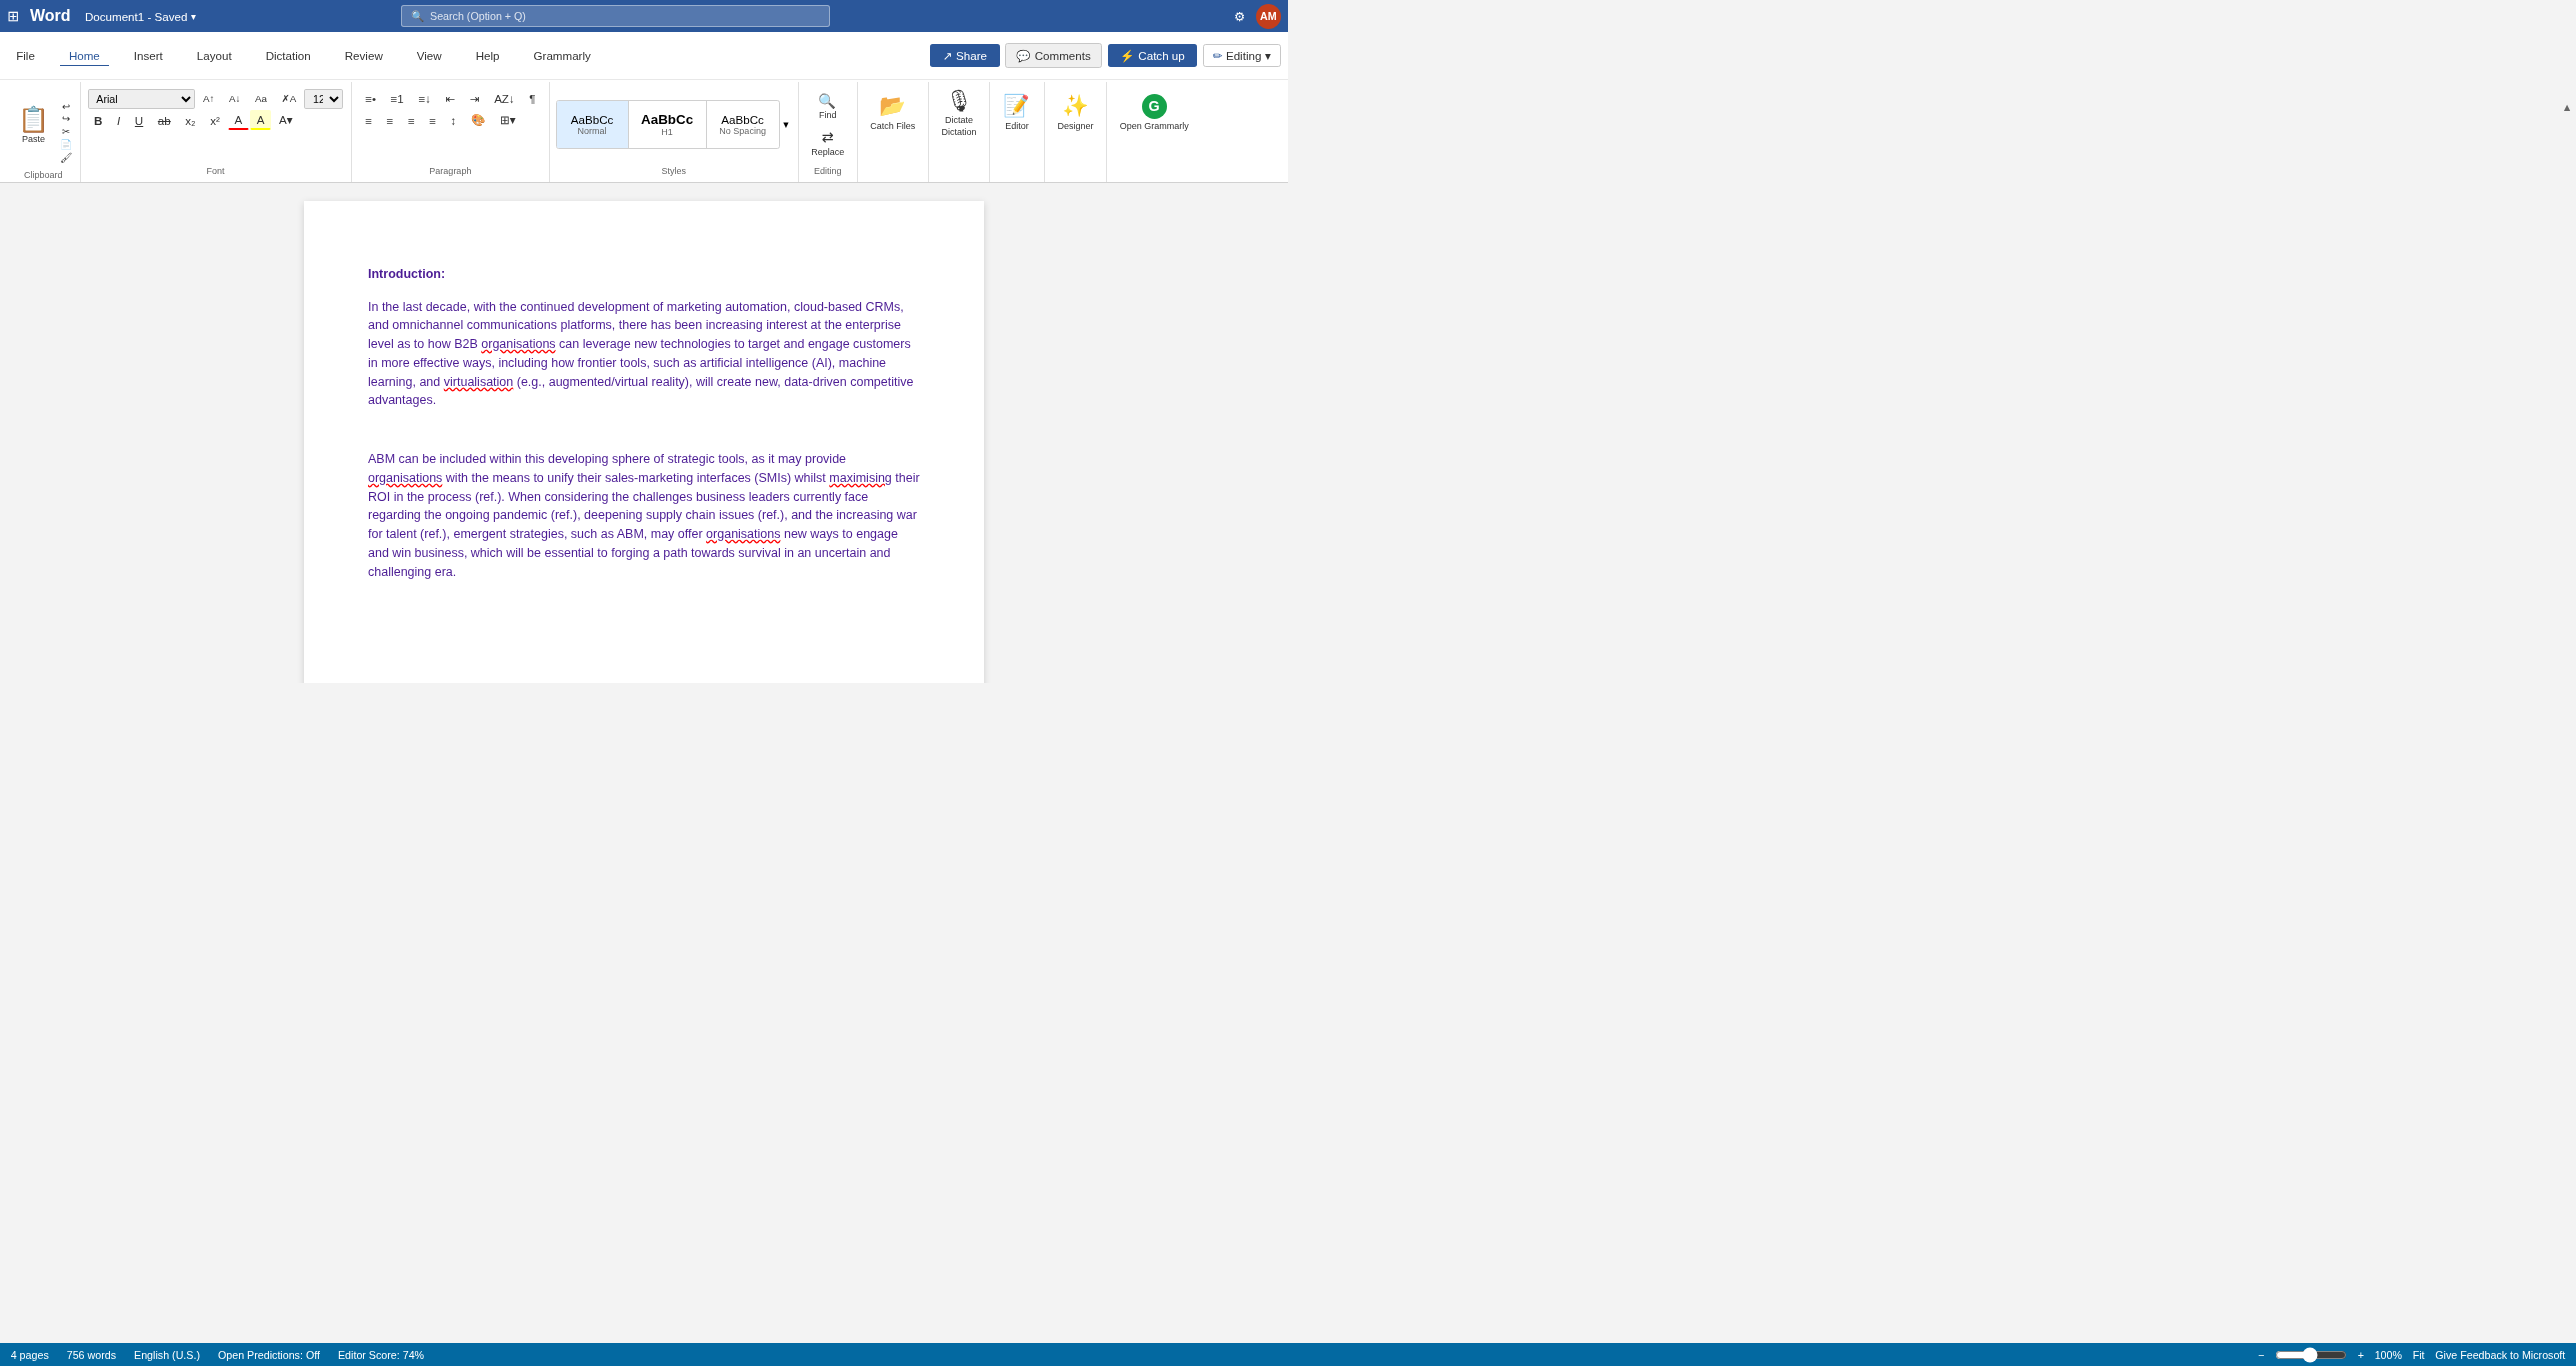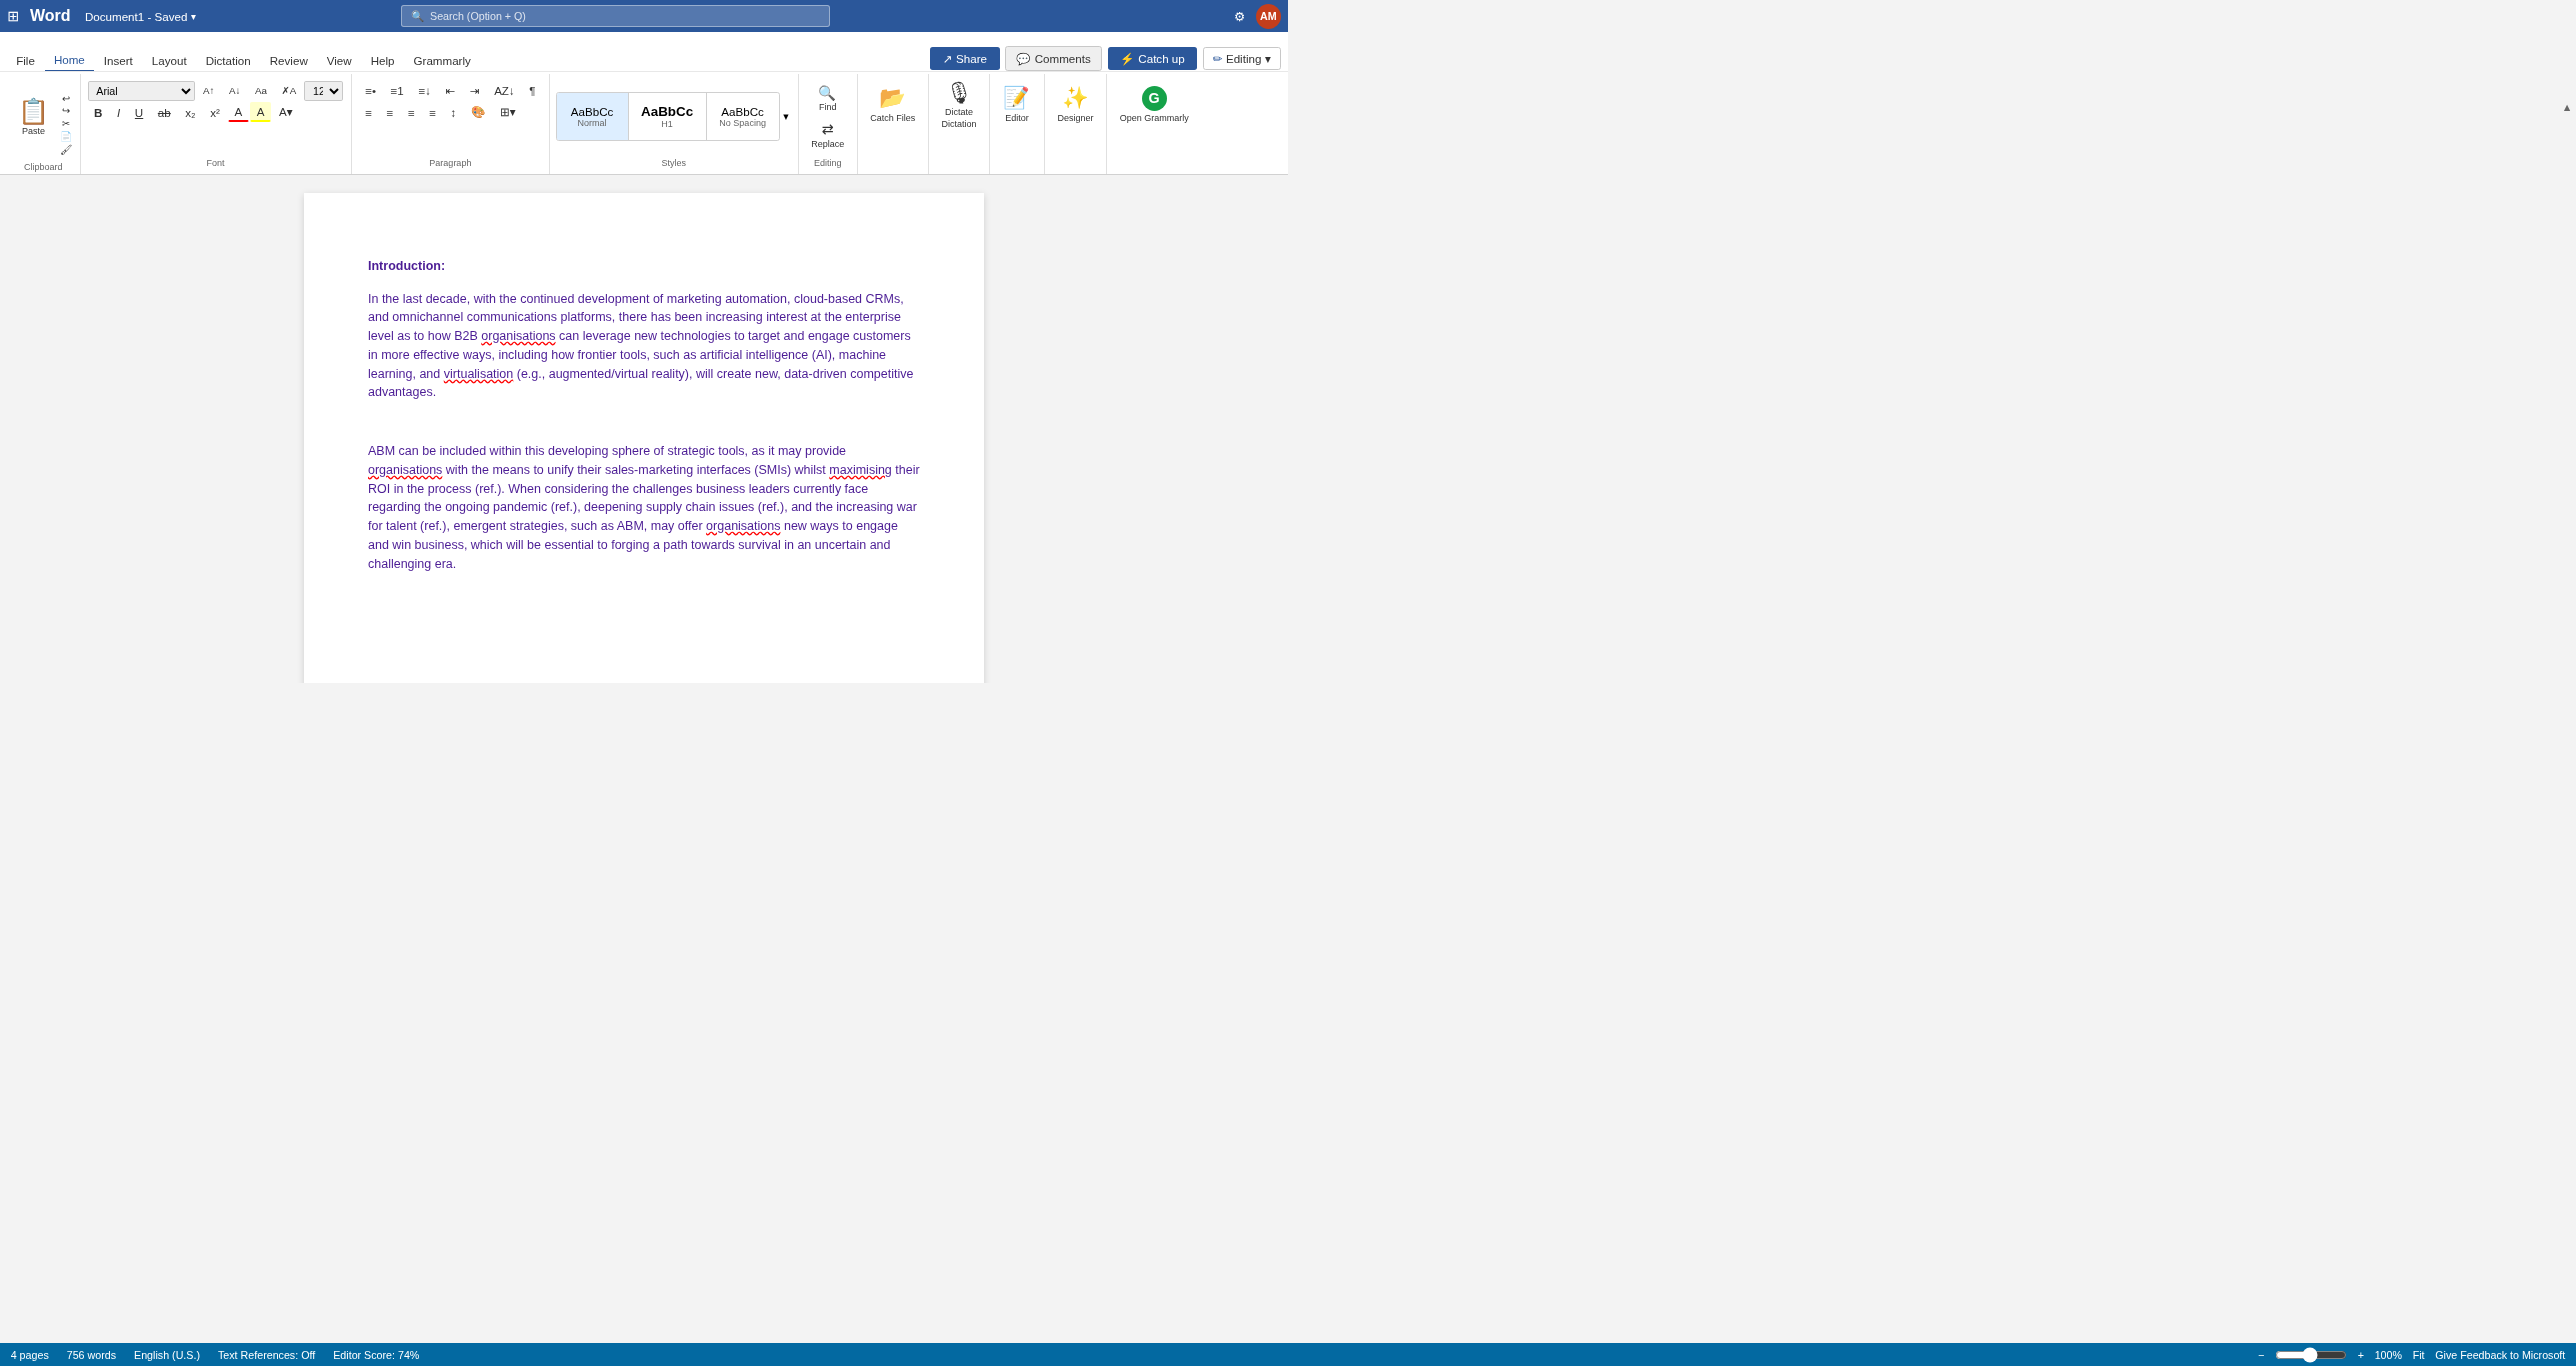--- a/index.html
+++ b/index.html
@@ -29,22 +29,22 @@
     .title-bar .avatar {
       width: 25px; height: 25px; border-radius: 50%; background: #c43e1c;
       display: flex; align-items: center; justify-content: center; font-weight: bold; font-size: 10.7px;
     }
 
     
     .ribbon { background: white; border-bottom: 0.9px solid #d1d1d1; }
 
     
     .menu-bar {
-      display: flex; align-items: flex-end; padding: 0 7.2px; height: 40px;
-      border-bottom: 0.9px solid #e8e8e8; gap: 1px;
+      display: flex; align-items: center; padding: 0 7.2px; height: 48px;
+      border-bottom: 0.9px solid #e8e8e8; gap: 16px;
     }
     .menu-item {
       padding: 3.6px 9px; font-size: 11.6px; cursor: pointer; border-radius: 2.7px; color: #333;
     }
     .menu-item.active { color: #2b579a; border-bottom: 1.8px solid #2b579a; border-radius: 0; }
     .menu-right { margin-left: auto; display: flex; align-items: center; gap: 5.4px; }
     .editing-btn {
       display: flex; align-items: center; gap: 3.6px; padding: 3.6px 9px;
       border: 0.9px solid #c8c8c8; border-radius: 2.7px; cursor: pointer; font-size: 11.6px; color: #333;
     }
@@ -390,21 +390,21 @@
       ABM can be included within this developing sphere of strategic tools, as it may provide <span class="underline-squiggle">organisations</span> with the means to unify their sales-marketing interfaces (SMIs) whilst <span class="underline-squiggle">maximising</span> their ROI in the process (ref.). When considering the challenges business leaders currently face regarding the ongoing pandemic
       (ref.), deepening supply chain issues (ref.), and the increasing war for talent (ref.), emergent strategies, such as ABM, may offer <span class="underline-squiggle">organisations</span> new ways to engage and win business, which will be essential to forging a path towards survival in an uncertain and challenging era.
     </p>
   </div>
 </div>
 
 <div class="status-bar">
   <span>4 pages</span>
   <span>756 words</span>
   <span>English (U.S.)</span>
-  <span>Text References: Off</span>
+  <span>Open Predictions: Off</span>
   <span>Editor Score: 74%</span>
   <div class="status-bar-right">
     <span>−</span>
     <input type="range" class="zoom-slider" min="10" max="200" value="100" style="">
     <span>+</span>
     <span>100%</span>
     <span>Fit</span>
     <span>Give Feedback to Microsoft</span>
   </div>
 </div>

